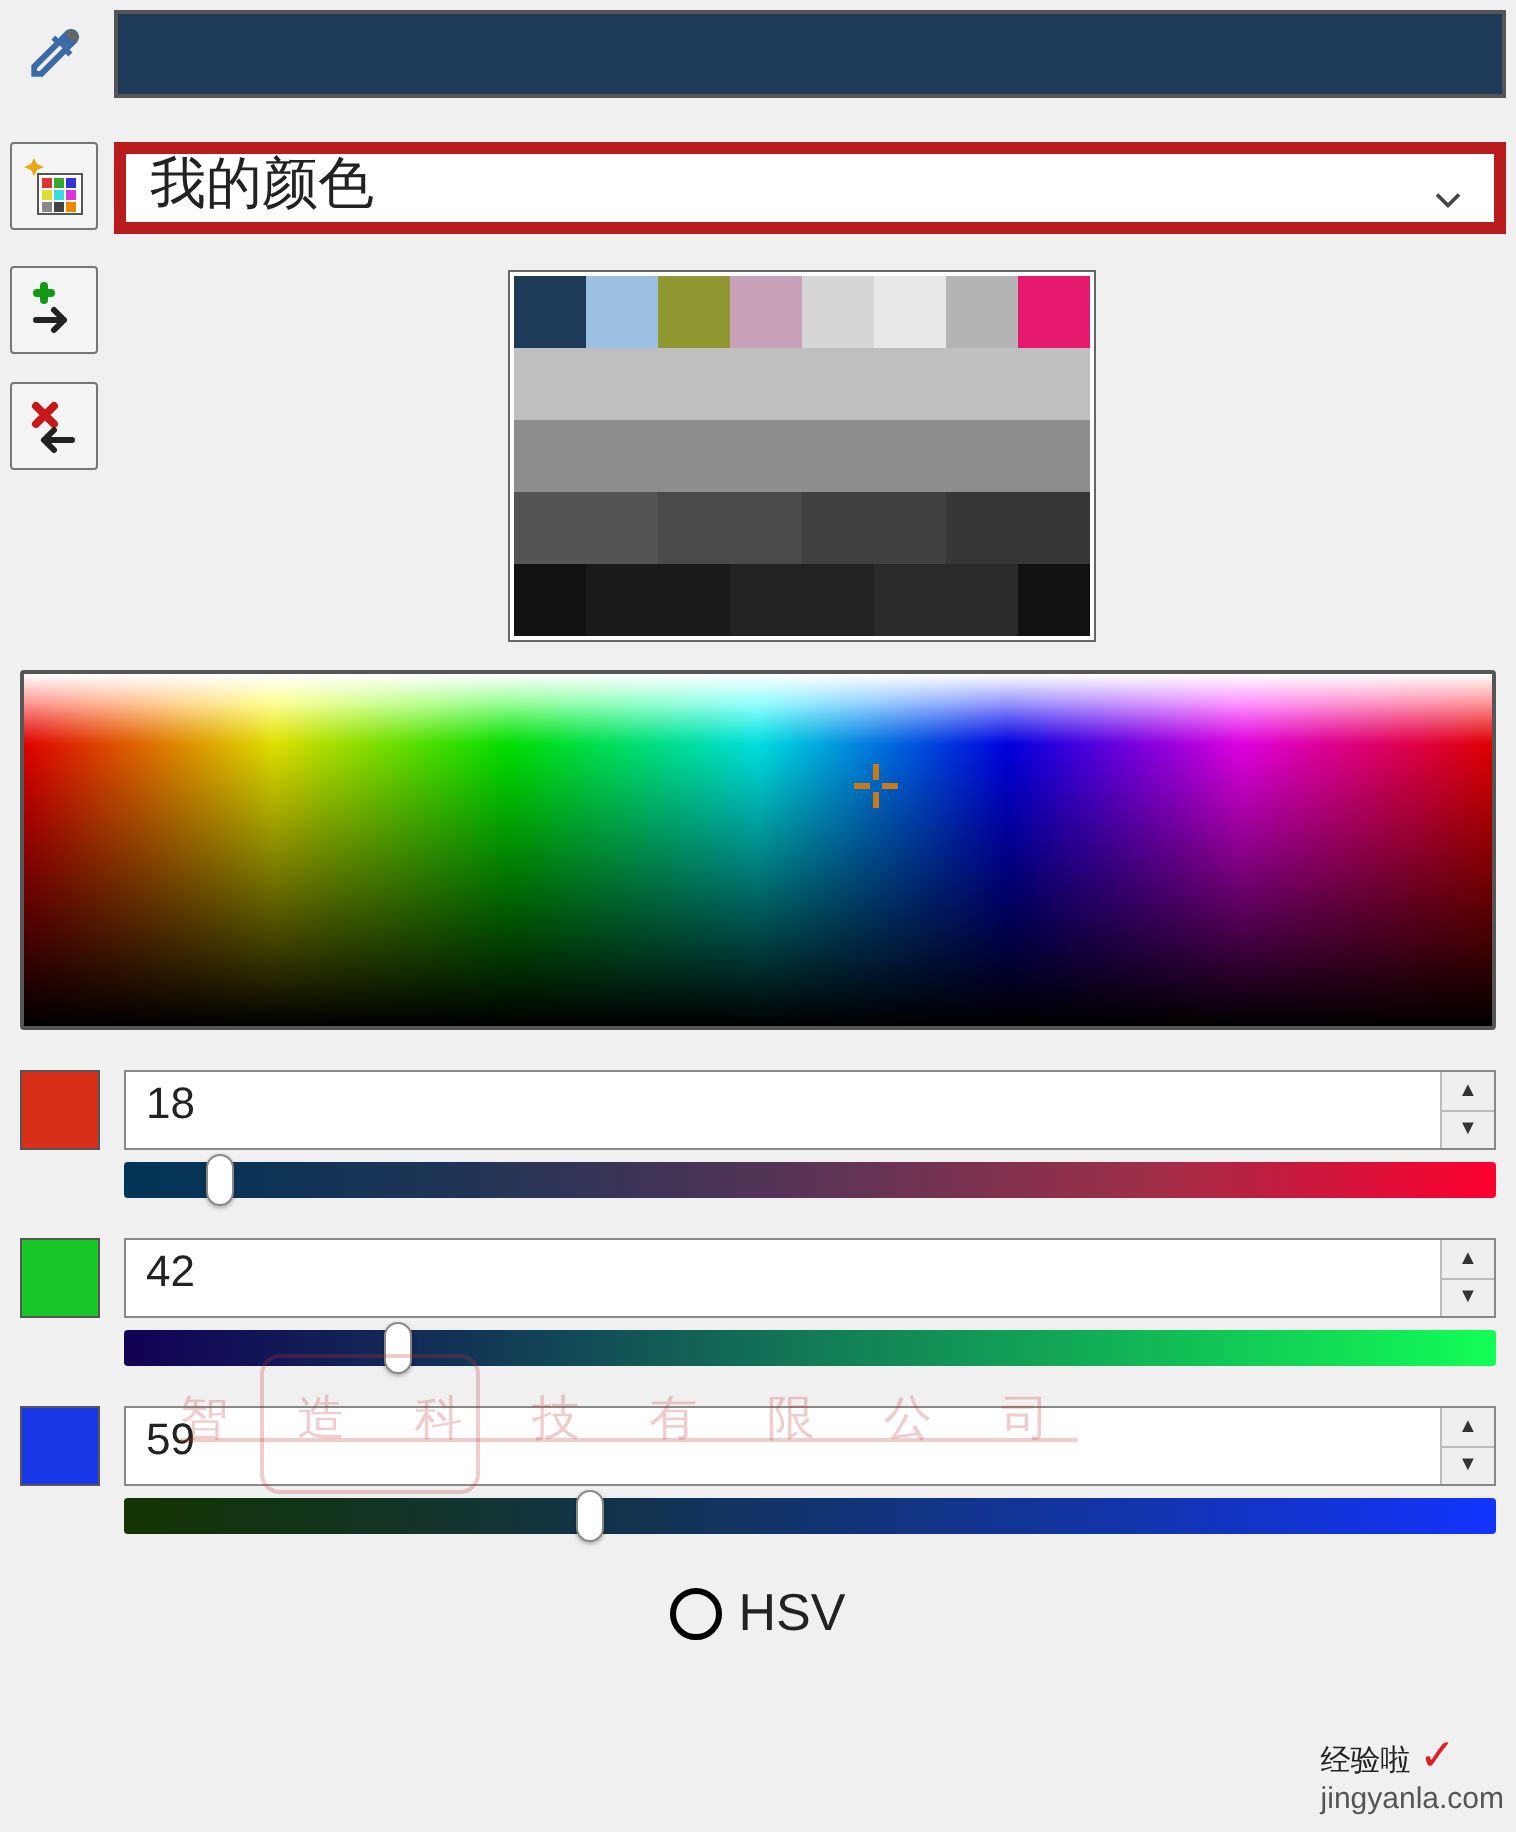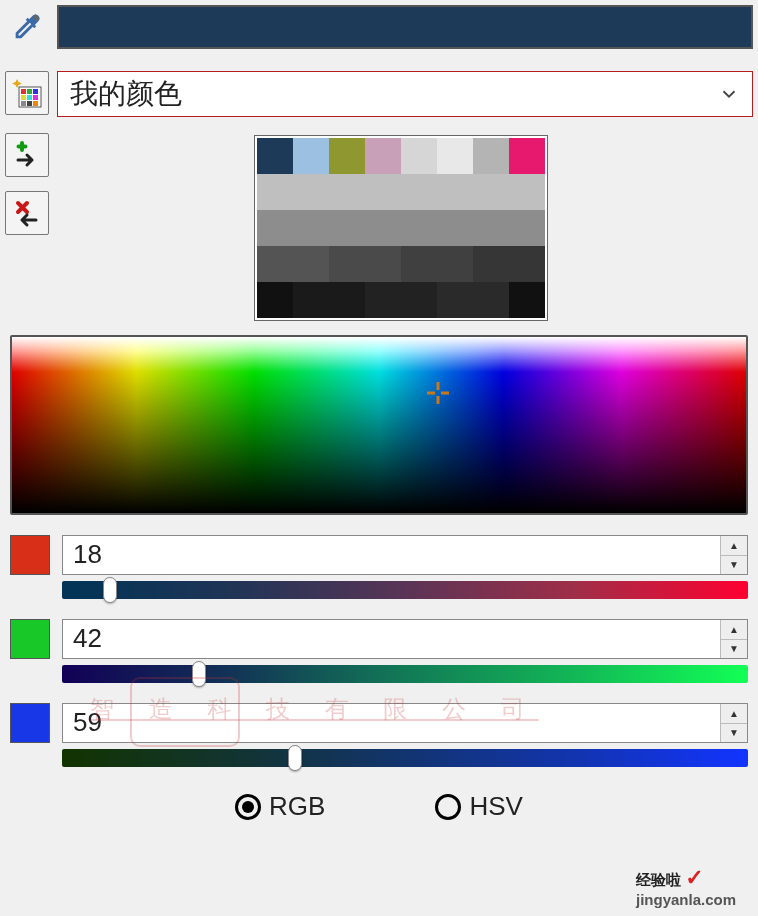--- a/index.html
+++ b/index.html
@@ -23,22 +23,22 @@
     border: 2px solid #555;
     background: #1d3a59;
   }
   .eyedropper-row .tool-btn { border: none; background: transparent; }
   svg { display: block; }
   .palette-dropdown-row { margin-top: 22px; }
   .palette-dropdown {
     flex: 1;
     height: 46px;
     background: #fff;
-    border: 1px solid #b91c1c;
-    display: flex; align-items: center; justify-content: space-between;
+    border: 6px solid #b91c1c;
+    display: flex; align-items: flex-end; justify-content: space-between;
     padding: 0 12px;
     font-size: 28px;
   }
   .main-area { display: flex; margin-top: 10px; }
   .side-buttons { display: flex; flex-direction: column; gap: 14px; padding-top: 6px; }
   .swatch-container { flex: 1; display: flex; justify-content: center; padding: 8px 0 0 0; }
   .swatch-box {
     border: 1px solid #666;
     background: #fff;
     padding: 2px;
@@ -69,21 +69,21 @@
     border: 1px solid #555;
   }
   .channel-input {
     flex: 1;
     display: flex;
     border: 1px solid #888;
     background: #fff;
   }
   .channel-value {
     flex: 1;
-    font-size: 26px;
+    font-size: 22px;
     padding: 3px 10px;
   }
   .stepper { display: flex; flex-direction: column; border-left: 1px solid #bbb; }
   .stepper div {
     width: 26px; flex: 1;
     display: flex; align-items: center; justify-content: center;
     font-size: 10px; color: #333;
     border-bottom: 1px solid #bbb;
     background: #eee;
   }
@@ -137,23 +137,23 @@
   .logo-wm {
     position: absolute;
     left: 120px; bottom: 20px;
     width: 110px; height: 70px;
     border: 2px solid rgba(200,50,50,0.25);
     border-radius: 10px;
     pointer-events: none;
   }
   .corner {
     position: fixed;
-    right: 22px; bottom: 8px;
+    right: 6px; bottom: 8px;
     font-size: 15px;
-    font-weight: bold;
+    font-weight: normal;
   }
   .corner .check { color: #e02020; font-size: 22px; }
   .corner .site { color: #555; }
 </style>
 </head>
 <body>
 
 <div class="row eyedropper-row">
   <div class="tool-btn">
     <svg width="34" height="34" viewBox="0 0 24 24">
@@ -302,26 +302,20 @@
   </div>
   <div class="channel-slider" style="background:linear-gradient(to right,#123400,#123430,#123470,#1234b0,#1234ff)">
     <div class="thumb" style="left:34%"></div>
   </div>
   <div class="watermark">智 造 科 技 有 限 公 司</div>
   <div class="logo-wm"></div>
 </div>
 
 <div class="mode-row">
   <div class="radio-item">
-    <div class="radio-outer">
-        <div class="radio-inner"></div>
-      </div>
-    <span>RGB</span>
-  </div>
-  <div class="radio-item">
     <div class="radio-outer"></div>
     <span>HSV</span>
   </div>
 </div>
 
 <div class="corner">
   <span>经验啦</span> <span class="check">✓</span><br>
   <span class="site">jingyanla.com</span>
 </div>
 

